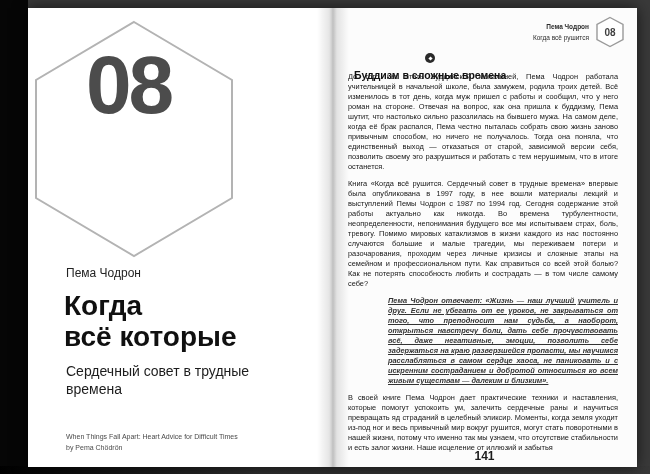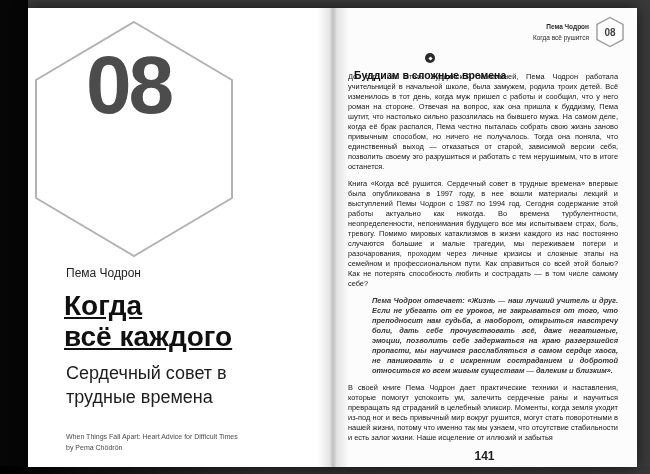--- a/index.html
+++ b/index.html
@@ -42,24 +42,24 @@
     color: #4c4c4c; letter-spacing: -3px;
   }
   .author-name {
     position: absolute; left: 38px; top: 258px;
     font-size: 12px; color: #222222;
   }
   .book-title {
     position: absolute; left: 36px; top: 282px;
     font-size: 28px; font-weight: bold; line-height: 1.12; color: #101010;
   }
-  .book-title span { display: block; text-decoration: underline; }
+  .book-title span { display: block; }
   .book-subtitle {
     position: absolute; left: 38px; top: 354px; width: 195px;
-    font-size: 18px; line-height: 1.32; color: #1d1d1d;
+    font-size: 14px; line-height: 1.32; color: #1d1d1d;
   }
   .original-title {
     position: absolute; left: 38px; top: 424px; width: 175px;
     font-size: 7px; line-height: 1.55; color: #4a4a4a;
   }
 
   
   .rp-header {
     position: absolute; top: 8px; right: 12px;
     display: flex; align-items: center; gap: 6px; z-index: 2;
@@ -84,22 +84,22 @@
 
   .rp-body {
     position: absolute; left: 16px; top: 64px; width: 270px;
   }
   .rp-body p {
     margin: 0 0 7px 0;
     font-size: 7.4px; line-height: 10px;
     text-align: justify; color: #151515;
   }
   .rp-body p.quote-block {
-    margin-left: 24px;
-    font-style: italic; font-weight: bold; color: #333333;
+    margin-left: 40px;
+    font-style: italic; font-weight: bold; color: #333333; text-decoration: underline;
   }
   .page-number {
     position: absolute; bottom: 4px; left: 0; width: 100%;
     text-align: center; font-size: 12px; font-weight: bold; color: #1c1c1c;
   }
 </style>
 </head>
 <body>
 
 <div class="bg-left-band"></div>
@@ -112,21 +112,21 @@
     <svg class="hex-outline" width="202" height="240" viewBox="0 0 202 240">
       <polygon points="101,2 199,60 199,178 101,236 3,178 3,60" fill="none" stroke="#b3b3b3" stroke-width="2"></polygon>
     </svg>
 
     <div class="chapter-number-big">08</div>
 
     <div class="author-name">Пема Чодрон</div>
 
     <div class="book-title">
       <span>Когда</span>
-      <span>всё каждого</span>
+      <span>всё которые</span>
     </div>
 
     <div class="book-subtitle">Сердечный совет в трудные времена</div>
 
     <div class="original-title">When Things Fall Apart: Heart Advice for Difficult Times by Pema Chödrön</div>
   </div>
 
   <div class="page page-right">
 
     <div class="rp-header">

